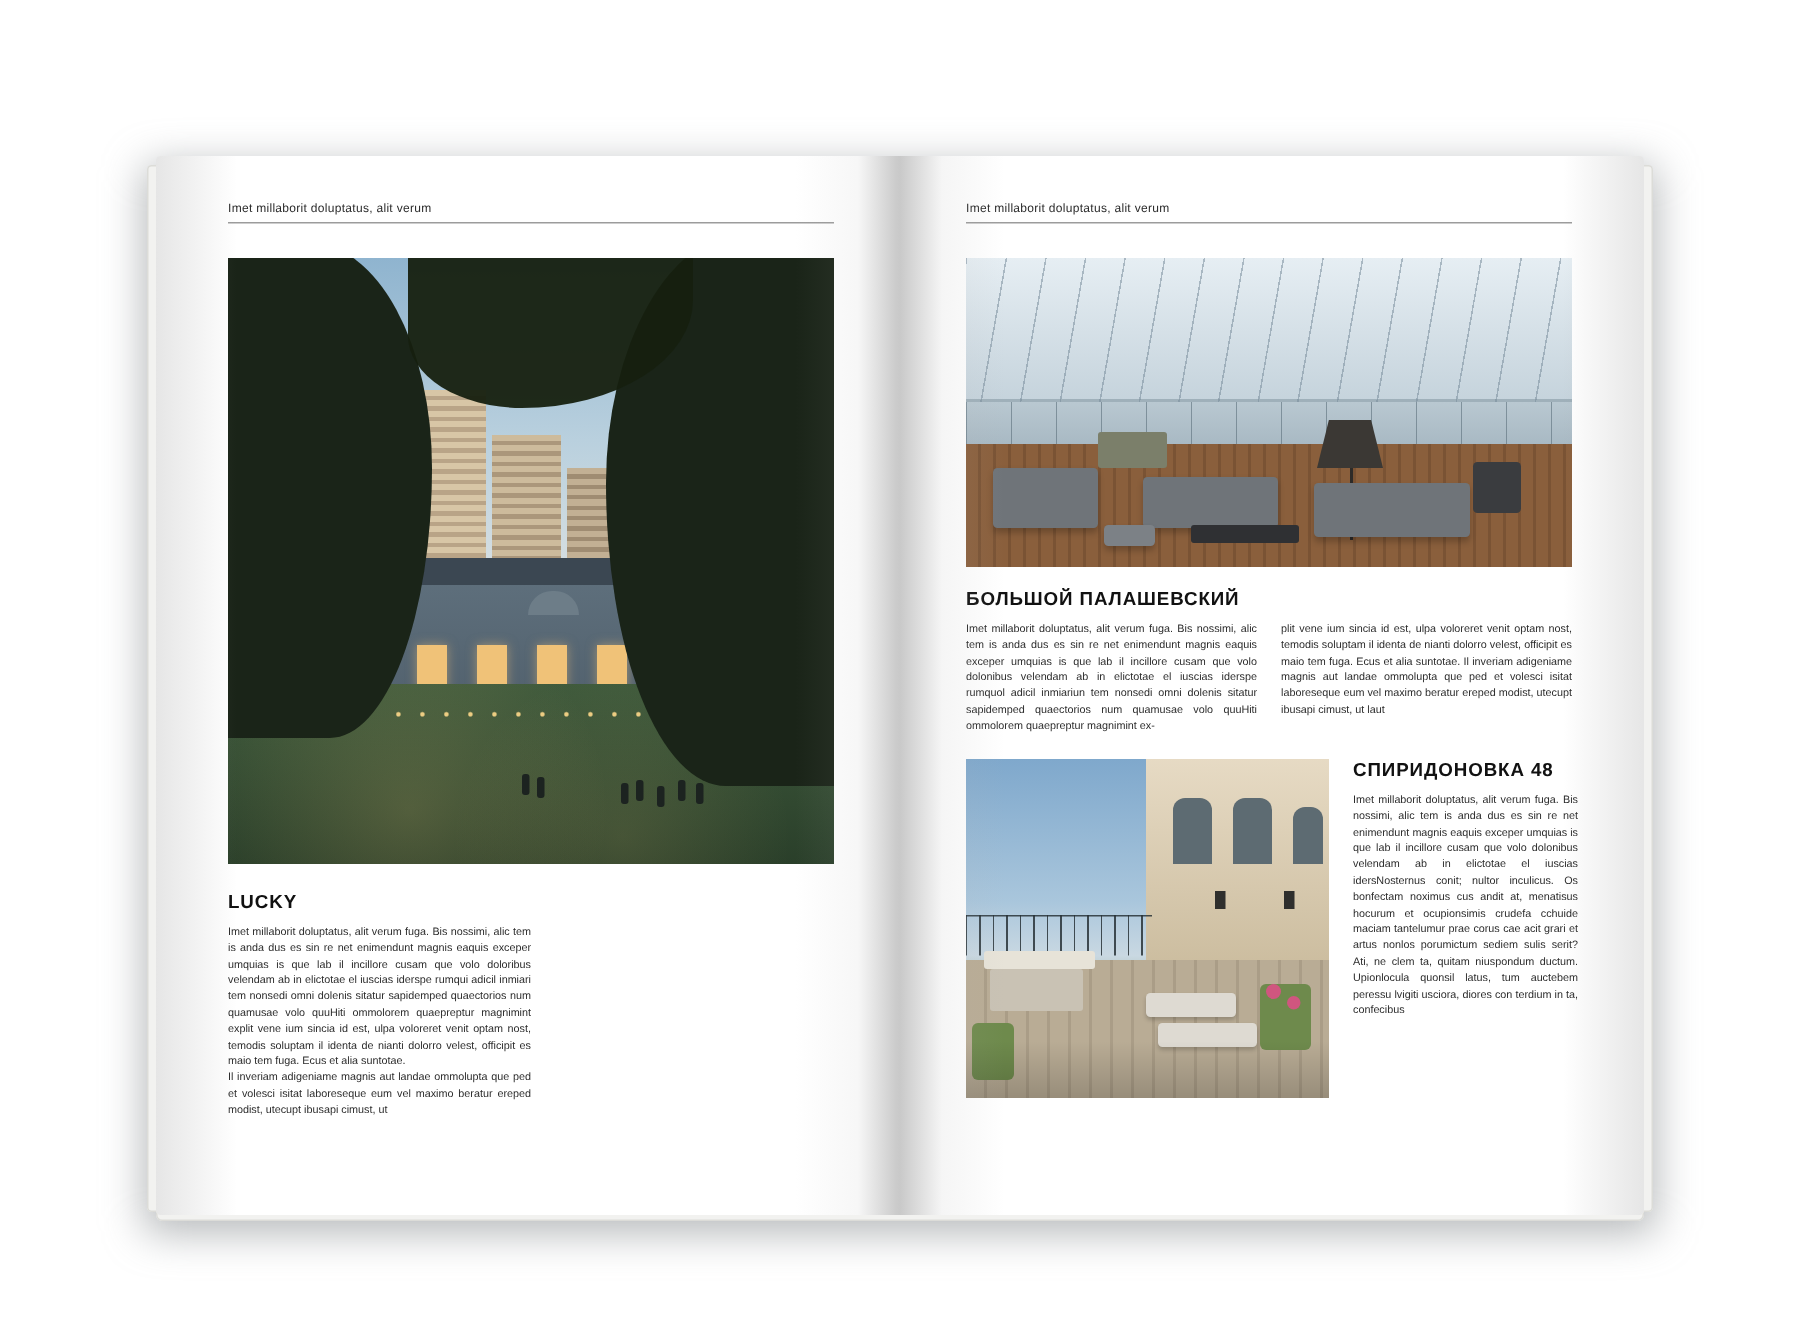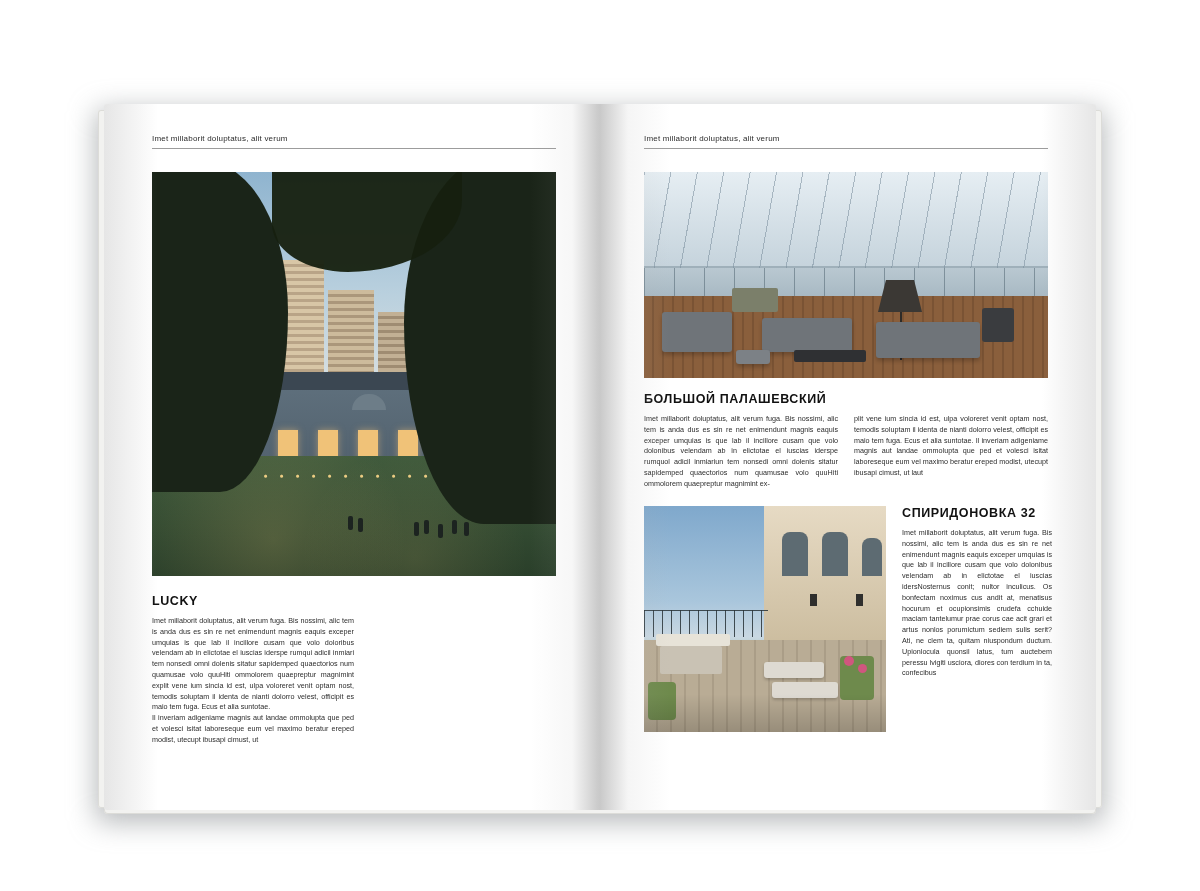--- a/index.html
+++ b/index.html
@@ -292,21 +292,21 @@
         <div class="lounger" style="left:128px;top:176px;width:66px;height:16px;"></div>
         <div class="parasol" style="left:12px;top:128px;width:74px;height:12px;"></div>
         <div style="position:absolute;left:16px;top:140px;width:62px;height:28px;background:#c9c2b4;border-radius:2px;"></div>
         <div class="planter" style="left:196px;top:150px;width:34px;height:44px;"></div>
         <div class="flowers" style="left:200px;top:150px;width:10px;height:10px;"></div>
         <div class="flowers" style="left:214px;top:158px;width:9px;height:9px;"></div>
         <div class="planter" style="left:4px;top:176px;width:28px;height:38px;"></div>
         <div style="position:absolute;left:0;top:188px;width:242px;height:38px;background:linear-gradient(rgba(0,0,0,0),rgba(0,0,0,.18));"></div>
       </div>
 
-      <h2 class="hdg" style="position:absolute;left:302px;top:402px;width:150px;">СПИРИДОНОВКА 32</h2>
+      <h2 class="hdg" style="position:absolute;left:302px;top:402px;width:150px;">СПИРИДОНОВКА 48</h2>
 
       <div style="position:absolute;left:302px;top:424px;width:150px;">
         <p class="body-col" style="margin:0;">Imet millaborit doluptatus, alit verum fuga. Bis nossimi, alic tem is anda dus es sin re net enimendunt magnis eaquis exceper umquias is que lab il incillore cusam que volo dolonibus velendam ab in elictotae el iuscias idersNosternus conit; nultor inculicus. Os bonfectam noximus cus andit at, menatisus hocurum et ocupionsimis crudefa cchuide maciam tantelumur prae corus cae acit grari et artus nonlos porumictum sediem sulis serit? Ati, ne clem ta, quitam niuspondum ductum. Upionlocula quonsil latus, tum auctebem peressu lvigiti usciora, diores con terdium in ta, confecibus</p>
       </div>
 
       <div class="outer-shade-r"></div>
     </div>
 
     <div class="gutter"></div>
   </div>

